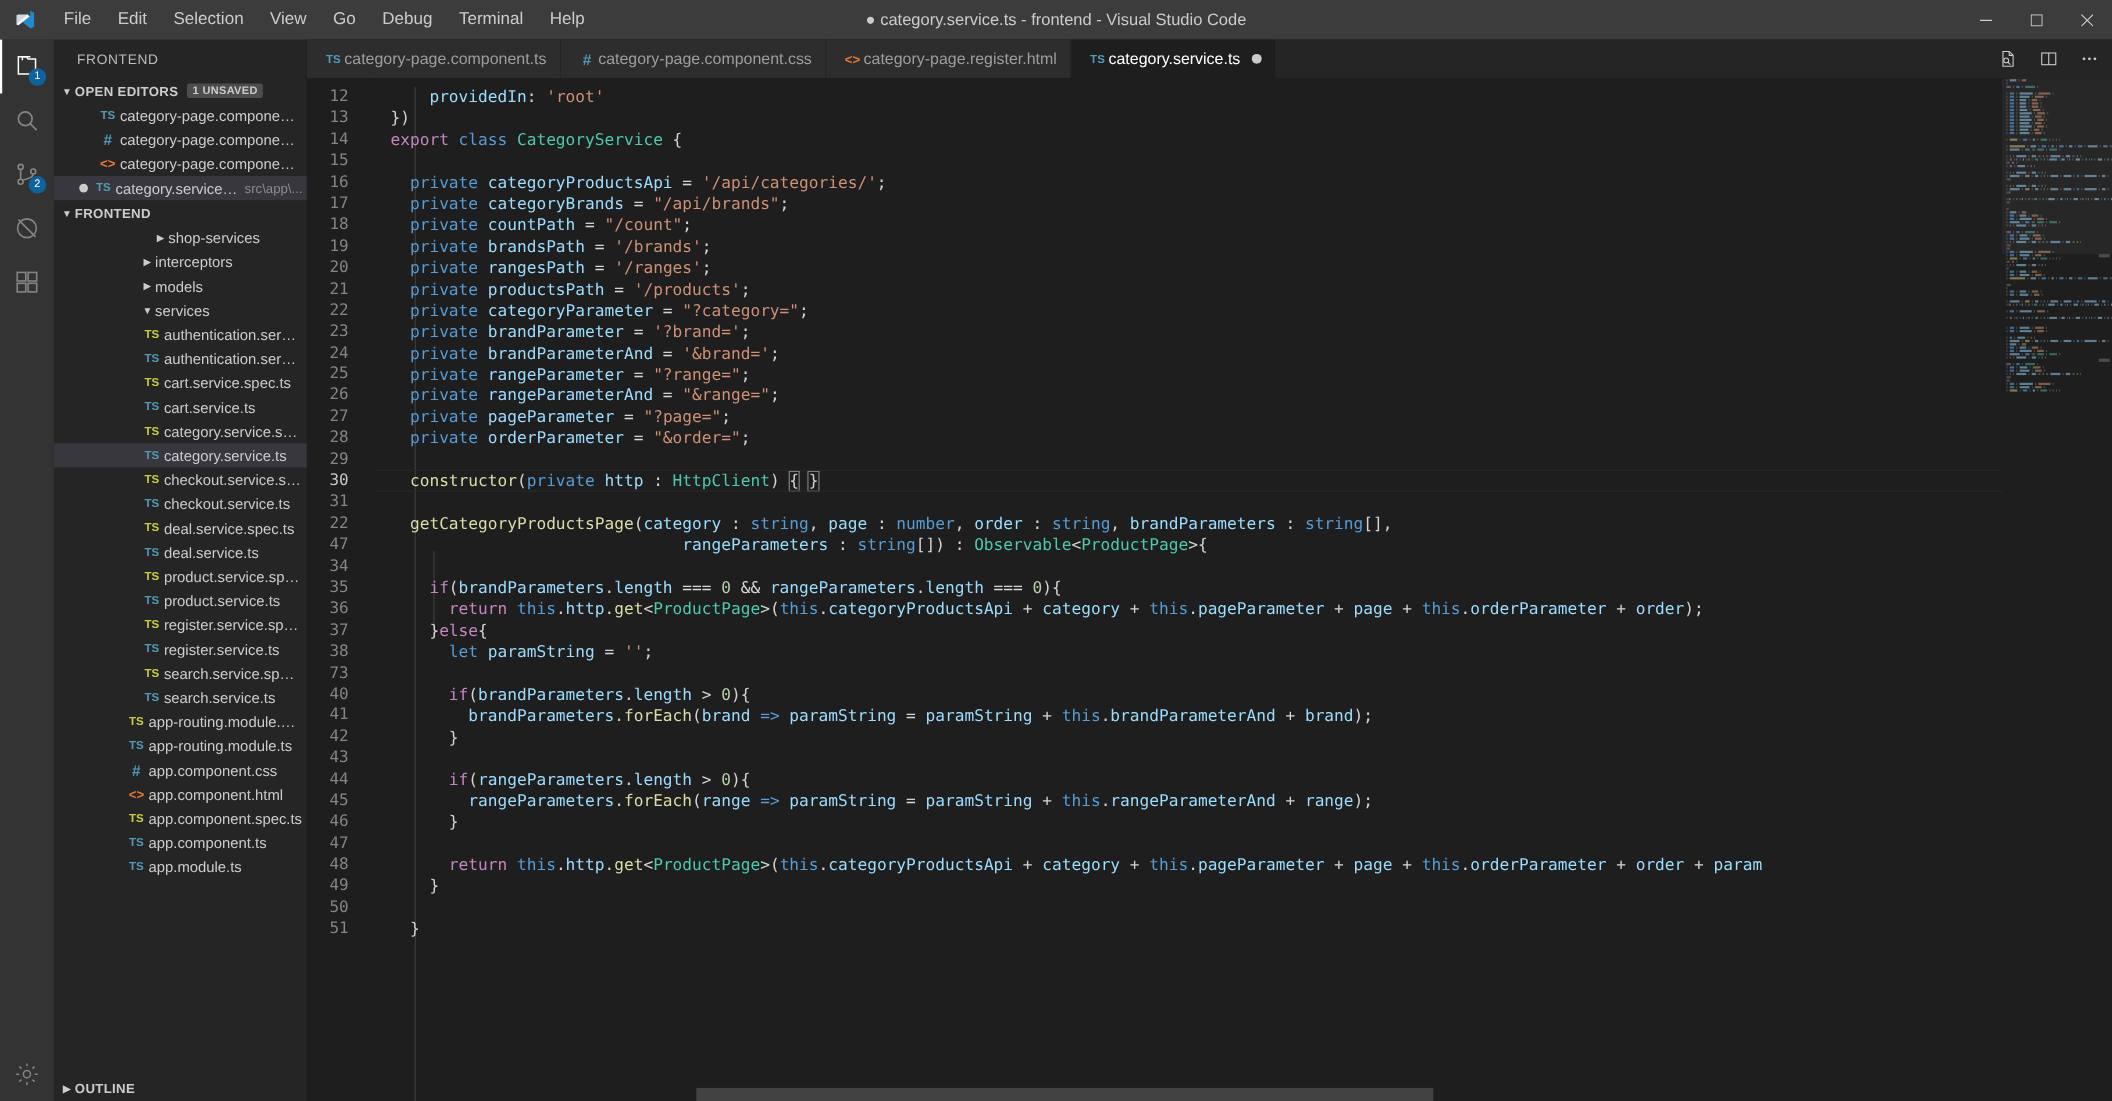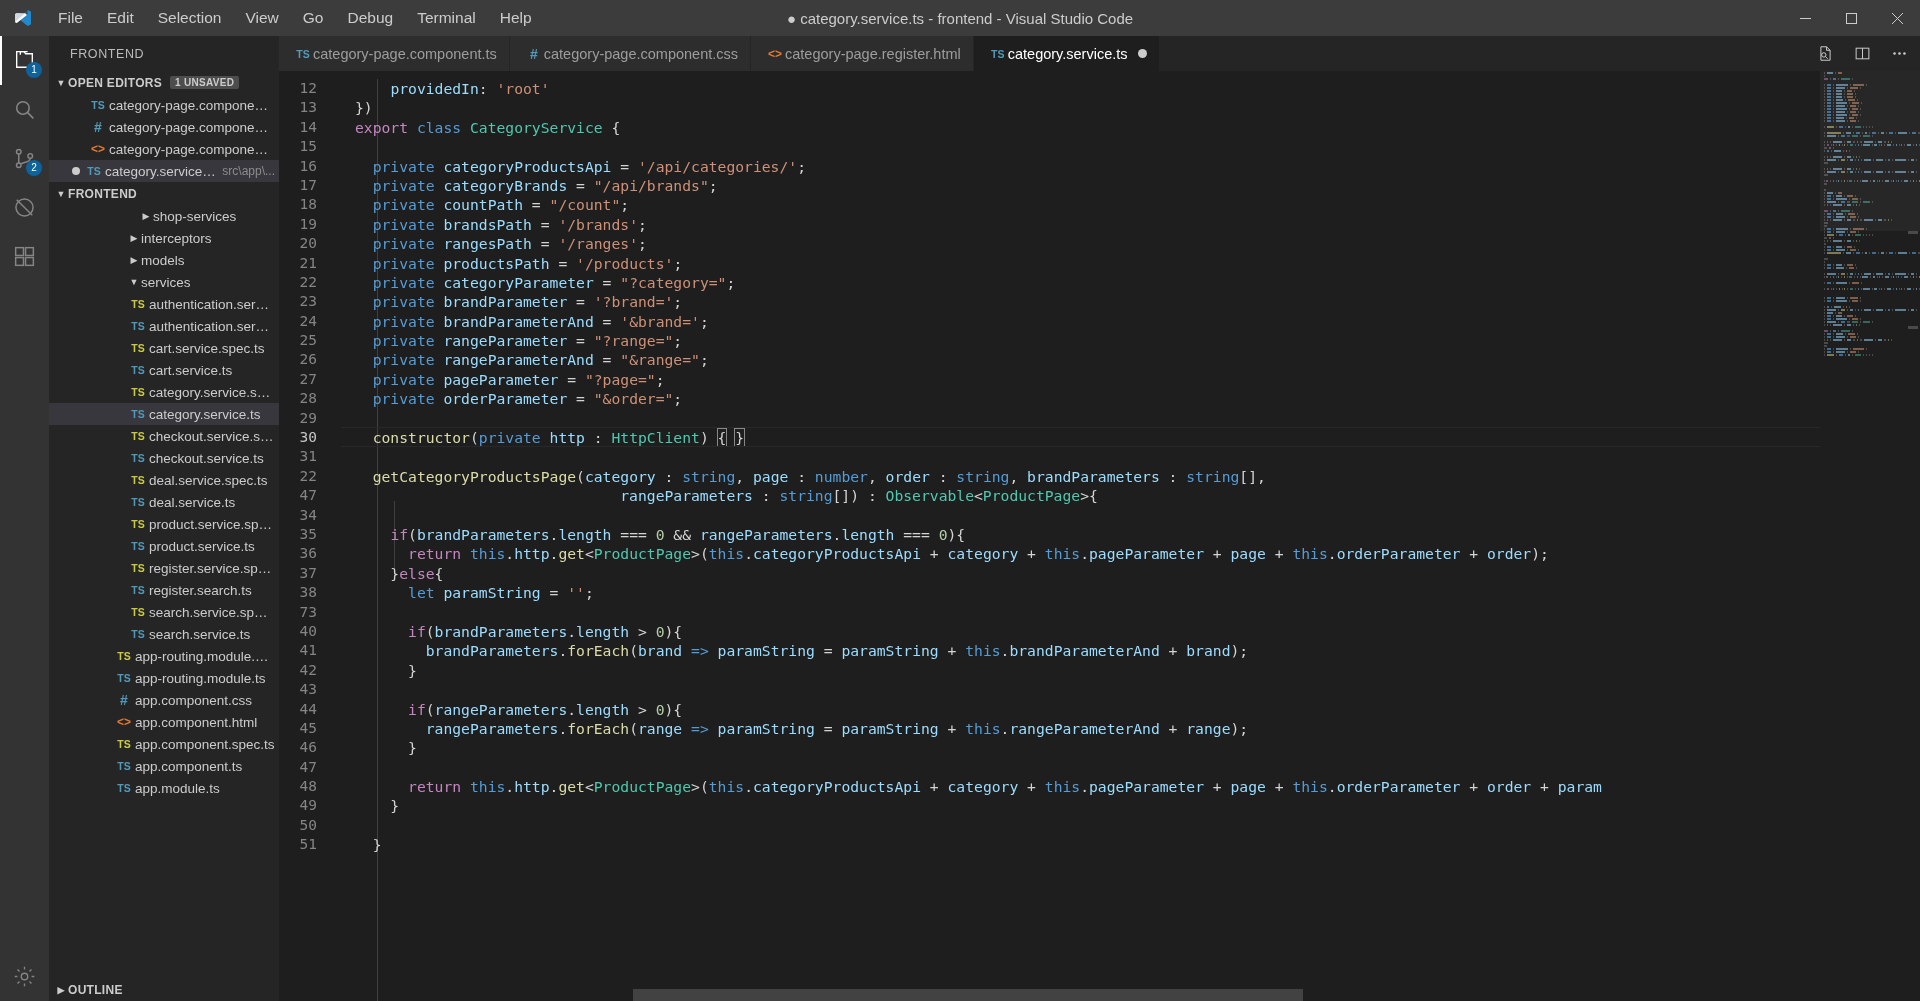--- a/index.html
+++ b/index.html
@@ -385,21 +385,21 @@
       <div class="row" style="padding-left:78px">
         <span class="ficon ts-blue">TS</span>
         <span class="fname">product.service.ts</span>
       </div>
       <div class="row" style="padding-left:78px">
         <span class="ficon ts-yellow">TS</span>
         <span class="fname">register.service.spec.ts</span>
       </div>
       <div class="row" style="padding-left:78px">
         <span class="ficon ts-blue">TS</span>
-        <span class="fname">register.search.ts</span>
+        <span class="fname">register.service.ts</span>
       </div>
       <div class="row" style="padding-left:78px">
         <span class="ficon ts-yellow">TS</span>
         <span class="fname">search.service.spec.ts</span>
       </div>
       <div class="row" style="padding-left:78px">
         <span class="ficon ts-blue">TS</span>
         <span class="fname">search.service.ts</span>
       </div>
 

